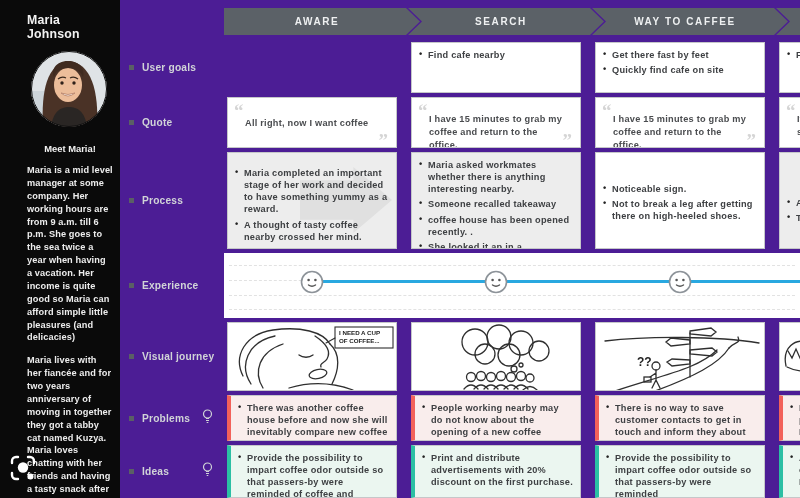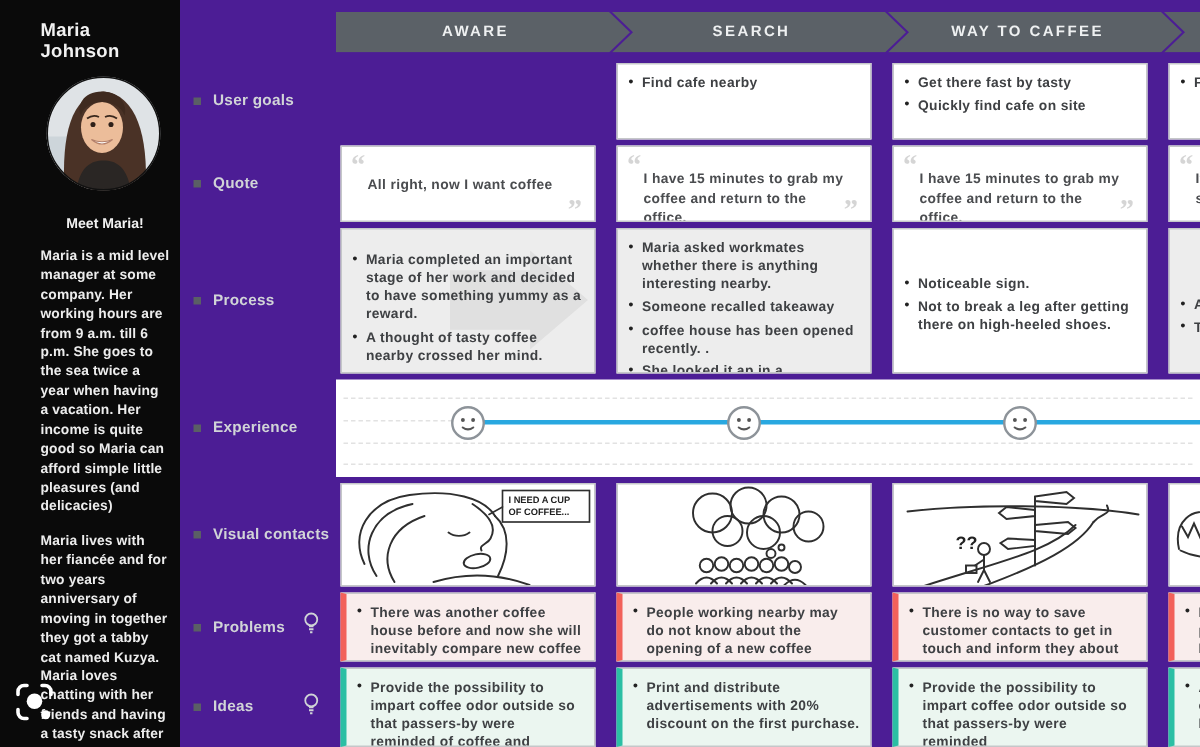--- a/index.html
+++ b/index.html
@@ -149,21 +149,21 @@
     <div class="rowlabel l3">
       <span class="sq"></span>
       <span class="txt">Process</span>
     </div>
     <div class="rowlabel l4">
       <span class="sq"></span>
       <span class="txt">Experience</span>
     </div>
     <div class="rowlabel l5">
       <span class="sq"></span>
-      <span class="txt">Visual contacts</span>
+      <span class="txt">Visual journey</span>
     </div>
     <div class="rowlabel l6">
       <span class="sq"></span>
       <span class="txt">Problems</span>
       <span class="bulb">
         <svg width="11" height="15" viewBox="0 0 11 15" fill="none" stroke="#cfd3d6" stroke-width="1.2">
           <circle cx="5.5" cy="5" r="4"></circle>
             <path d="M4 9.5 h3 M4 11.5 h3 M4.7 13.5 h1.6"></path>
         </svg>
       </span>
@@ -179,21 +179,21 @@
       </span>
     </div>
 
     <div class="cell c2 r-goals">
       <ul class="bullets">
           <li>Find cafe nearby</li>
         </ul>
     </div>
     <div class="cell c3 r-goals">
       <ul class="bullets">
-        <li>Get there fast by tasty</li>
+        <li>Get there fast by feet</li>
         <li>Quickly find cafe on site</li>
       </ul>
     </div>
     <div class="cell c4 r-goals">
       <ul class="bullets">
           <li>Fa</li>
         </ul>
     </div>
 
     <div class="cell c1 r-quote quote-cell">

